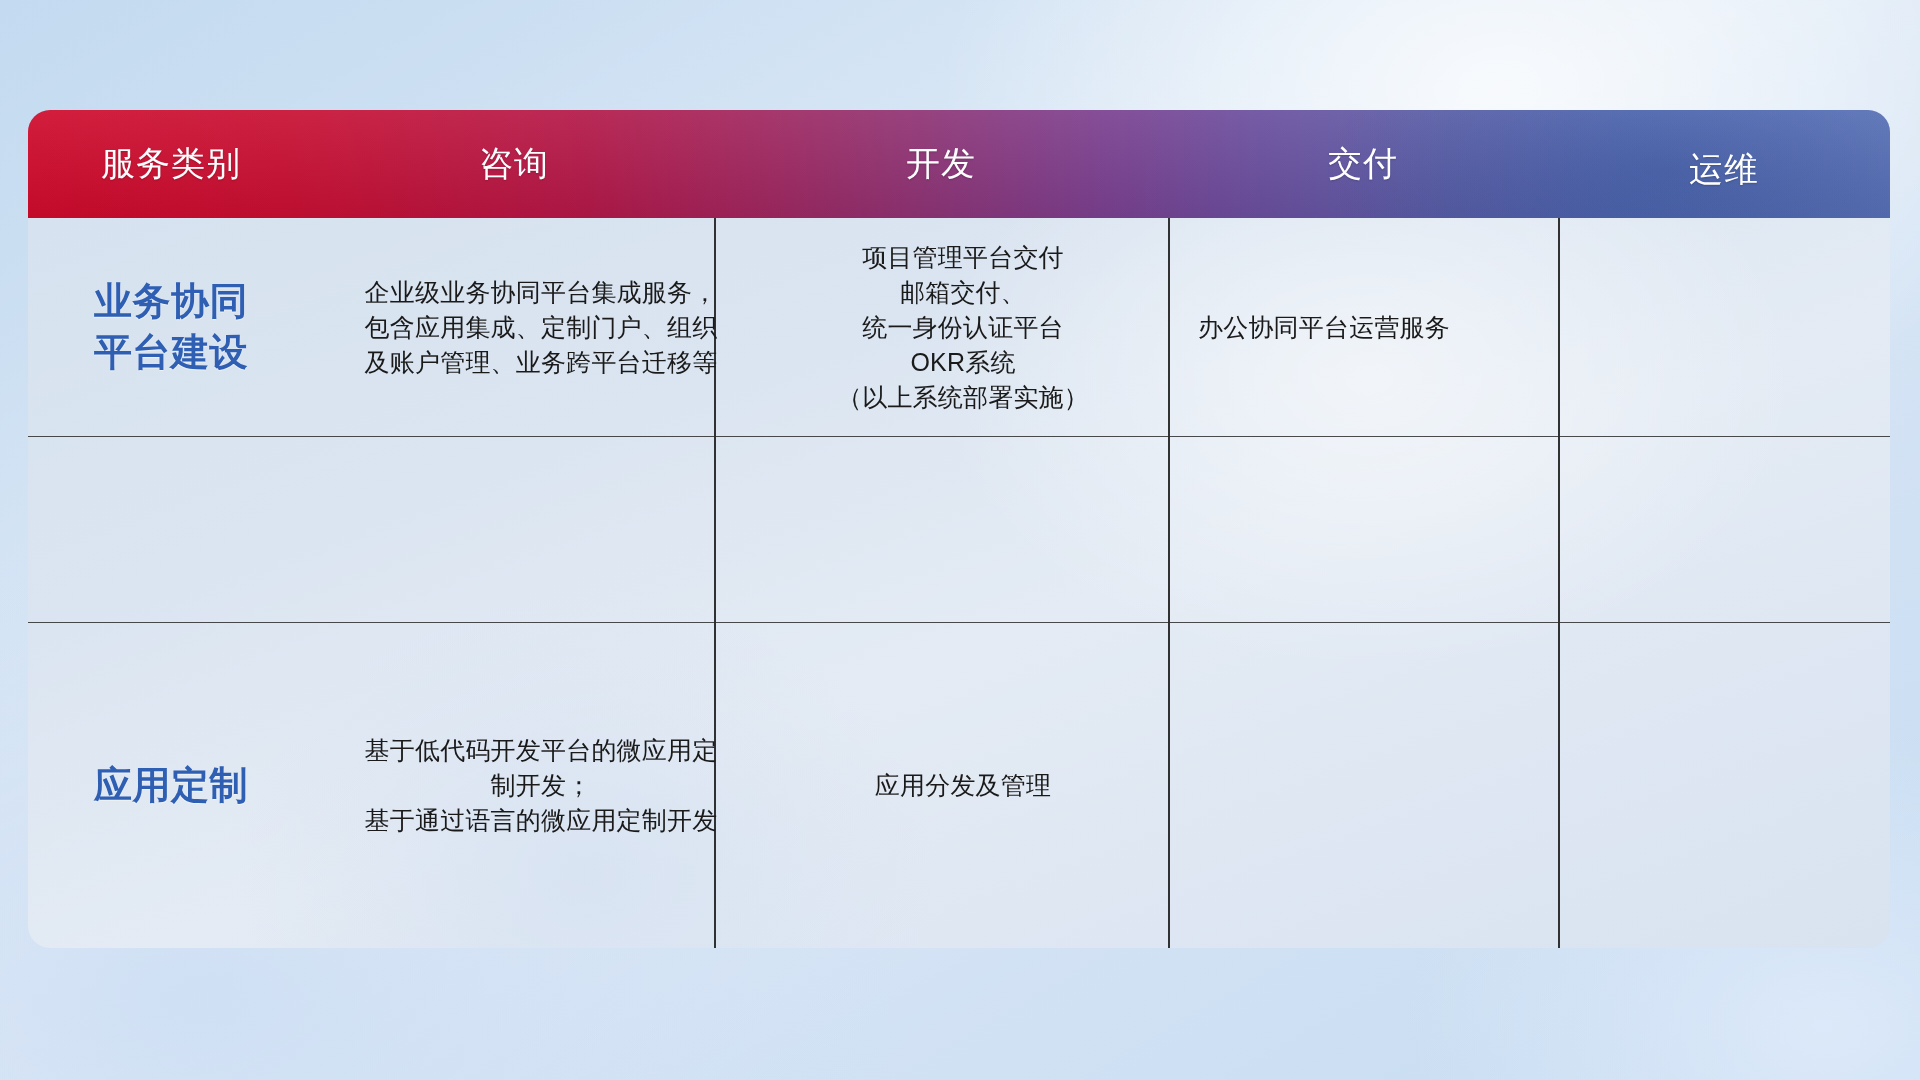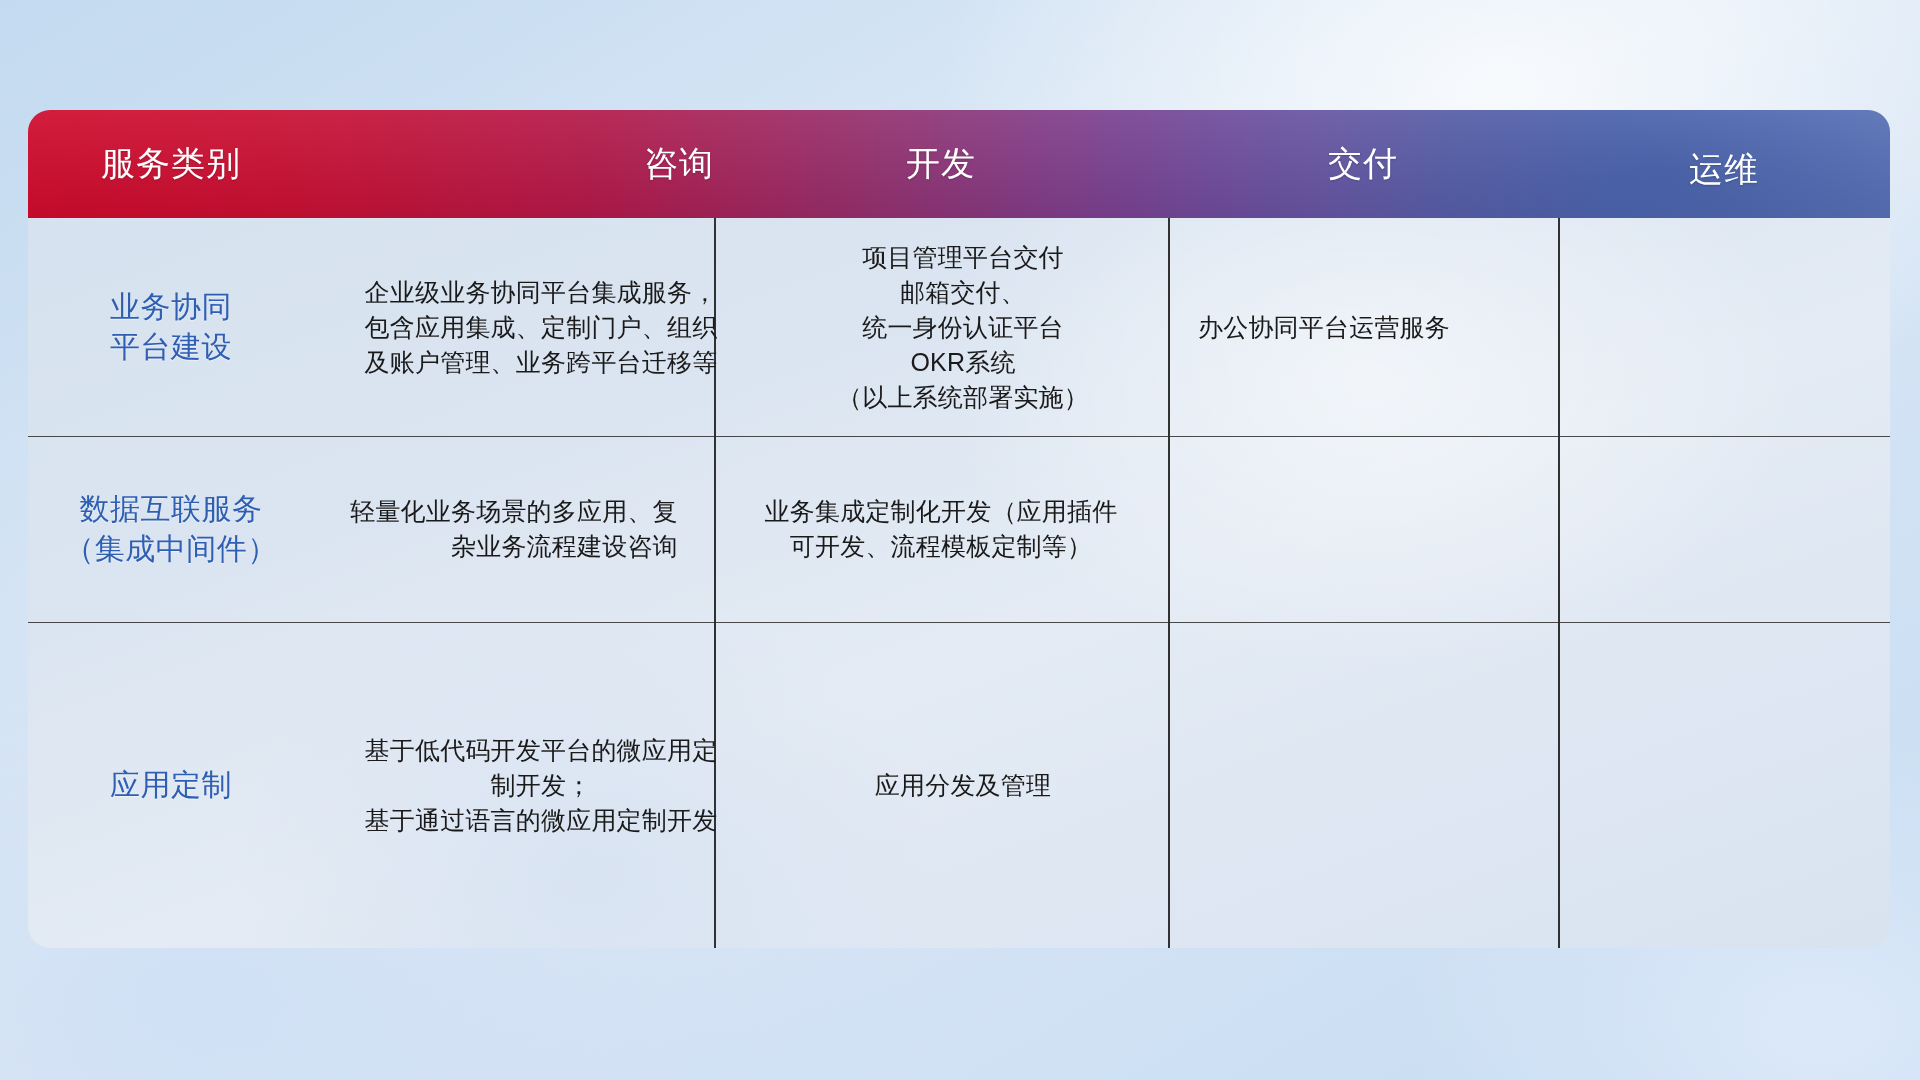--- a/index.html
+++ b/index.html
@@ -95,28 +95,28 @@
   .vsep.v2{ left:1140px; top:0;  height:730px; }
   .vsep.v3{ left:1530px; top:0;  height:730px; }
 
   .cell{
     display:flex; align-items:center; justify-content:center;
     text-align:center;
     padding:6px 18px;
     position:relative; z-index:2;
   }
   .c-cat  { width:286px; }
-  .c-cons { width:400px;text-align:right; }
+  .c-cons { width:400px; }
   .c-dev  { width:454px; }
   .c-del  { width:390px; }
   .c-ops  { width:332px; }
 
   .cat-label{
     color:#2f5fb3;
-    font-size:30px; font-weight:normal;
+    font-size:38px; font-weight:bold;
     line-height:1.34;
     letter-spacing:.5px;
     text-shadow:0 1px 1px rgba(255,255,255,0.55);
   }
   .body-text{
     color:#1a1a1a;
     font-size:25px;
     line-height:1.40;
     letter-spacing:.2px;
   }
@@ -164,40 +164,20 @@
 邮箱交付、
 统一身份认证平台
 OKR系统
 （以上系统部署实施）</span>
       </div>
       <div class="cell c-ops">
         <span class="body-text">办公协同平台运营服务</span>
       </div>
     </div>
 
-    <div class="row r2">
-      <div class="cell c-cat">
-        <span class="cat-label" style="white-space: pre-line;">数据互联服务
-（集成中间件）</span>
-      </div>
-      <div class="cell c-cons">
-        <span class="body-text" style="white-space: pre-line;">轻量化业务场景的多应用、复
-杂业务流程建设咨询</span>
-      </div>
-      <div class="cell c-dev">
-        <span class="body-text" style="white-space: pre-line;">业务集成定制化开发（应用插件
-可开发、流程模板定制等）</span>
-      </div>
-      <div class="cell c-del">
-        <span class="body-text"></span>
-      </div>
-      <div class="cell c-ops">
-        <span class="body-text"></span>
-      </div>
-    </div>
 
     <div class="row r3">
       <div class="cell c-cat">
         <span class="cat-label">应用定制</span>
       </div>
       <div class="cell c-dev">
         <span class="body-text" style="white-space: pre-line;">基于低代码开发平台的微应用定
 制开发；
 基于通过语言的微应用定制开发</span>
       </div>

